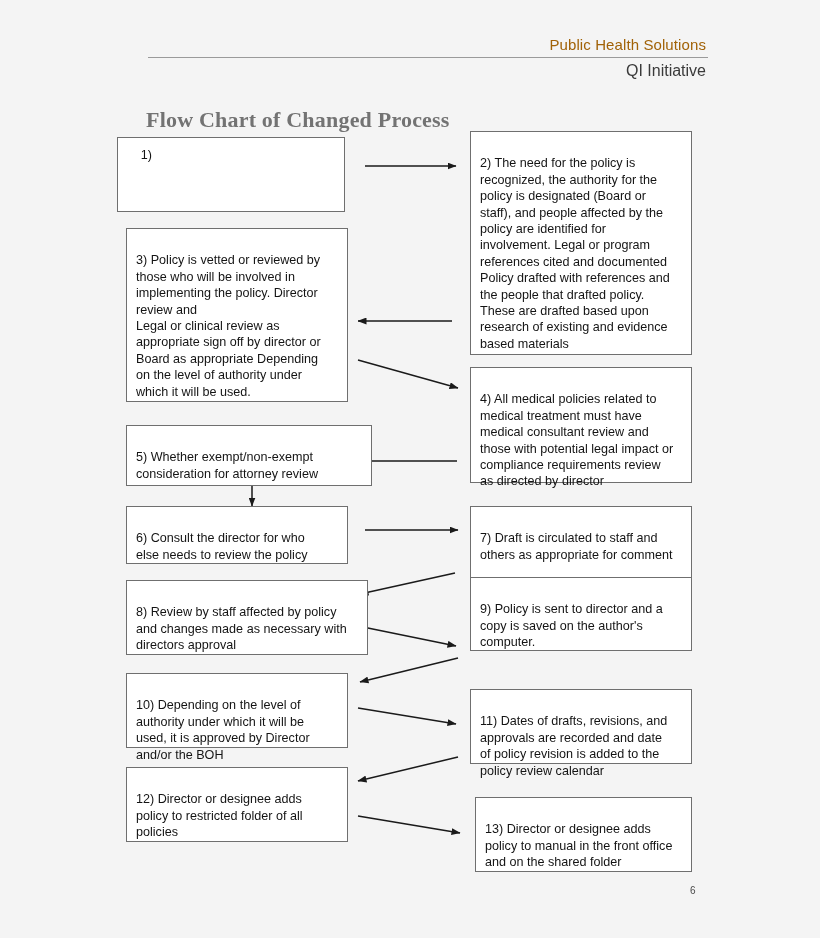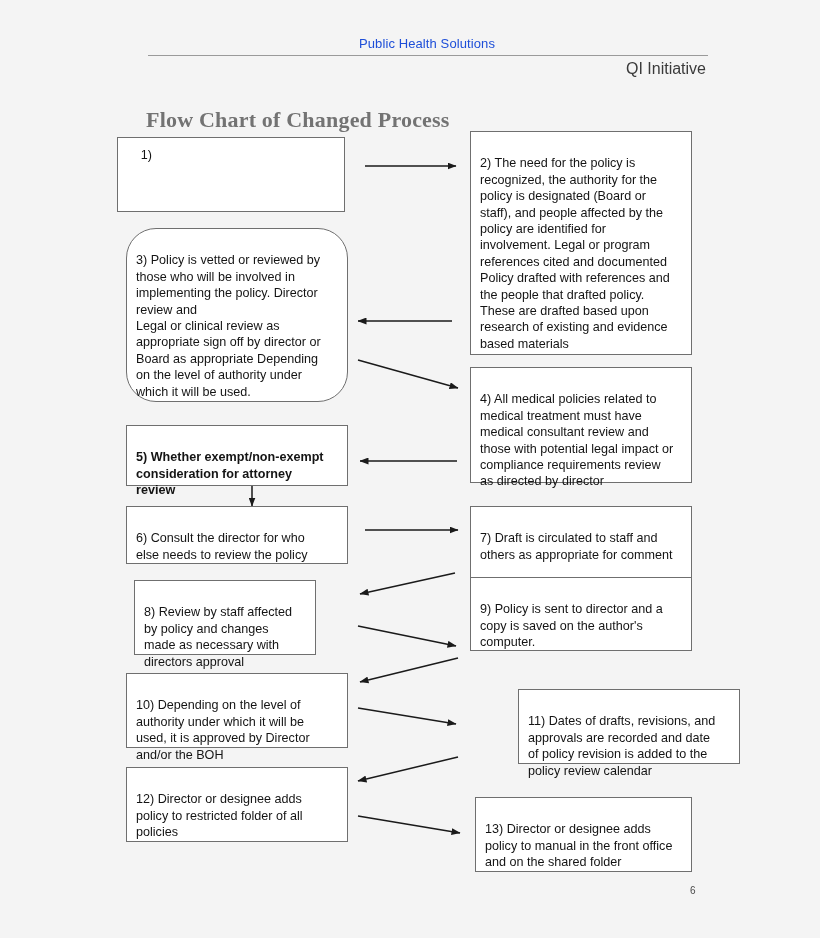--- a/index.html
+++ b/index.html
@@ -17,23 +17,23 @@
   }
 
   
   #header-block {
     position: absolute;
     left: 148px;
     top: 36px;
     width: 560px;
   }
   #org-name {
-    text-align: center;
-    font-size: 13px;
-    color: #1d4ed8;
+    text-align: right;
+    font-size: 15px;
+    color: #a16207;
     letter-spacing: .1px;
     line-height: 1.2;
     padding-right: 2px;
   }
   #header-rule {
     margin-top: 3px;
     height: 1px;
     background: #9a9a9a;
   }
   #header-subtitle {
@@ -136,54 +136,54 @@
 </svg>
 
 <div class="flow-box hanging" style="left:117px; top:137px; width:228px; height:75px;">
   <span class="num">1)</span>
 </div>
 
 <div class="flow-box" style="left:470px; top:131px; width:222px; height:224px;">
   <span>2) The need for the policy is recognized, the authority for the policy is designated (Board or staff), and people affected by the policy are identified for involvement. Legal or program references cited and documented Policy drafted with references and the people that drafted policy. These are drafted based upon research of existing and evidence based materials</span>
 </div>
 
-<div class="flow-box" style="left:126px; top:228px; width:222px; height:174px;border-radius:30px;">
+<div class="flow-box" style="left:126px; top:228px; width:222px; height:174px;">
   <span>3) Policy is vetted or reviewed by those who will be involved in implementing the policy. Director review and
 Legal or clinical review as appropriate sign off by director or Board as appropriate Depending on the level of authority under which it will be used.</span>
 </div>
 
 <div class="flow-box" style="left:470px; top:367px; width:222px; height:116px;">
   <span>4) All medical policies related to medical treatment must have medical consultant review and those with potential legal impact or compliance requirements review as directed by director</span>
 </div>
 
-<div class="flow-box" style="left:126px; top:425px; width:222px; height:61px;font-weight:bold;">
+<div class="flow-box" style="left:126px; top:425px; width:246px; height:61px;">
   <span>5) Whether exempt/non-exempt consideration for attorney review</span>
 </div>
 
 <div class="flow-box" style="left:126px; top:506px; width:222px; height:58px;">
   <span>6) Consult the director for who else needs to review the policy</span>
 </div>
 
 <div class="flow-box" style="left:470px; top:506px; width:222px; height:77px;">
   <span>7) Draft is circulated to staff and others as appropriate for comment</span>
 </div>
 
-<div class="flow-box" style="left:126px; top:580px; width:182px; height:75px;margin-left:8px;">
+<div class="flow-box" style="left:126px; top:580px; width:242px; height:75px;">
   <span>8) Review by staff affected by policy and changes made as necessary with directors approval</span>
 </div>
 
 <div class="flow-box" style="left:470px; top:577px; width:222px; height:74px;">
   <span>9) Policy is sent to director and a copy is saved on the author's computer.</span>
 </div>
 
 <div class="flow-box" style="left:126px; top:673px; width:222px; height:75px;">
   <span>10) Depending on the level of authority under which it will be used, it is approved by Director and/or the BOH</span>
 </div>
 
-<div class="flow-box" style="left:470px; top:689px; width:222px; height:75px;margin-left:48px;">
+<div class="flow-box" style="left:470px; top:689px; width:222px; height:75px;">
   <span>11) Dates of drafts, revisions, and approvals are recorded and date of policy revision is added to the policy review calendar</span>
 </div>
 
 <div class="flow-box" style="left:126px; top:767px; width:222px; height:75px;">
   <span>12) Director or designee adds policy to restricted folder of all policies</span>
 </div>
 
 <div class="flow-box" style="left:475px; top:797px; width:217px; height:75px;">
   <span>13) Director or designee adds policy to manual in the front office and on the shared folder</span>
 </div>

